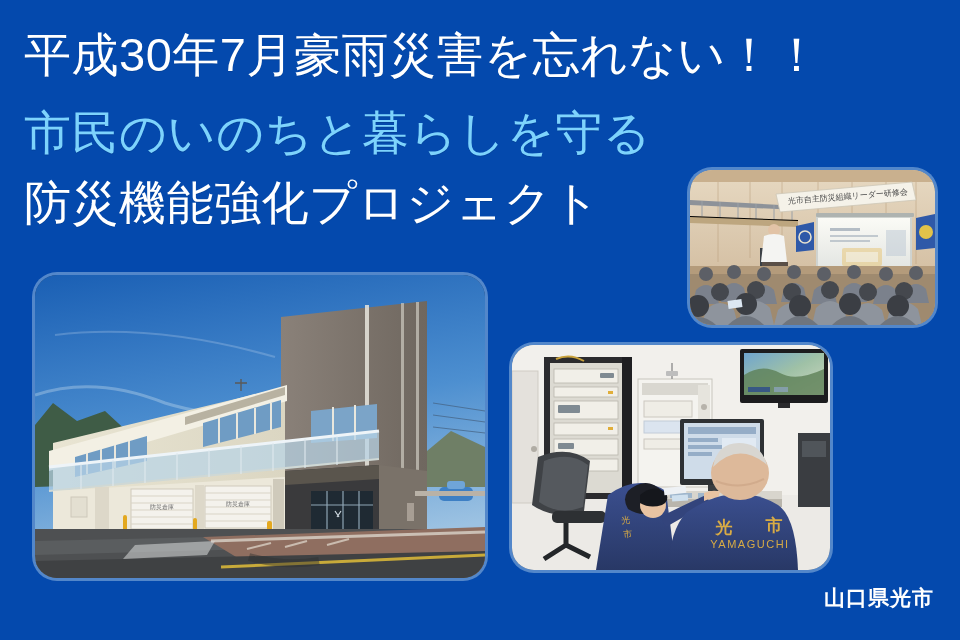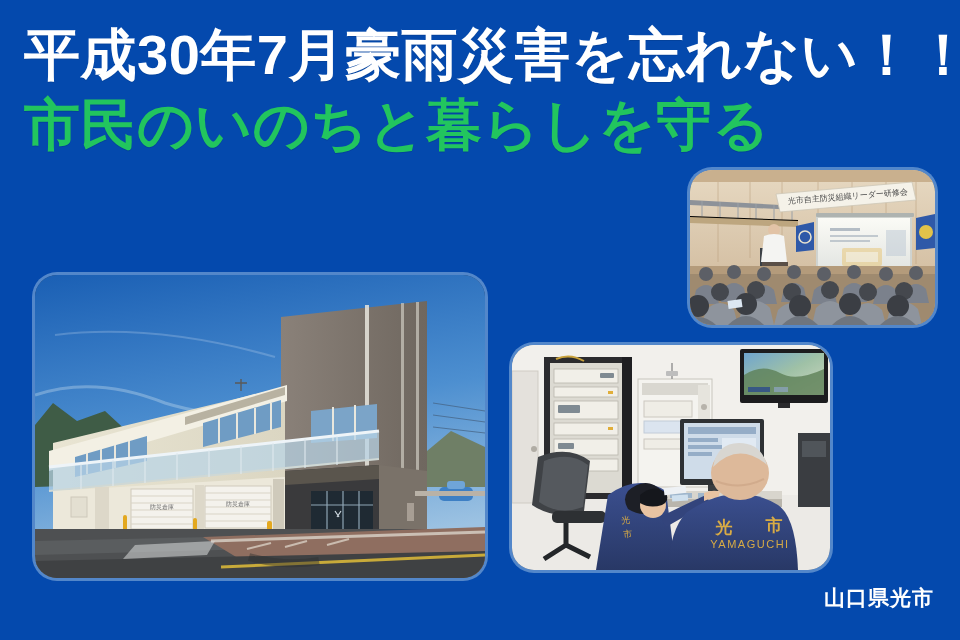--- a/index.html
+++ b/index.html
@@ -7,21 +7,21 @@
   body{
     width:960px;height:640px;overflow:hidden;
     font-family:"Liberation Sans","DejaVu Sans",sans-serif;
     background:#0449ad;
   }
   #poster{position:relative;width:960px;height:640px;background:#0449ad;overflow:hidden;}
 
   
   .title-block{position:absolute;left:24px;top:20px;width:912px;}
   .title-line{
-    color:#ffffff;font-weight:700;font-size:56px;line-height:70px;
+    color:#ffffff;font-weight:400;font-size:47px;line-height:70px;
     letter-spacing:0.5px;white-space:nowrap;
     text-shadow:0 1px 0 rgba(0,0,0,0.10);
   }
 
   
   .credit{
     position:absolute;right:26px;bottom:27px;
     color:#ffffff;font-weight:700;font-size:21px;line-height:30px;
     letter-spacing:1px;white-space:nowrap;
   }
@@ -39,21 +39,22 @@
   #photo-seminar{left:690px;top:170px;width:245px;height:155px;}
   #photo-control{left:512px;top:345px;width:318px;height:225px;}
 </style>
 </head>
 <body>
 
 <div id="poster" style="background: rgb(4, 73, 173);">
 
   <div class="title-block">
     <div class="title-line" style="color: rgb(255, 255, 255);">平成30年7月豪雨災害を忘れない！！</div>
-    <div class="title-line" style="color: #22c55e;">市民のいのちと暮らしを守る</div>
+    <div class="title-line" style="color: #7dd3fc; margin-top: 8px;">市民のいのちと暮らしを守る</div>
+    <div class="title-line" style="color: rgb(255, 255, 255);">防災機能強化プロジェクト</div>
   </div>
 
   <div class="photo" id="photo-building">
     <div class="inner">
       <svg viewBox="0 0 450 303" preserveAspectRatio="xMidYMid slice">
         <defs>
           <linearGradient id="skyG" x1="0" y1="0" x2="0.25" y2="1">
             <stop offset="0" stop-color="#1a5fb4"></stop>
             <stop offset="0.55" stop-color="#4d8fd0"></stop>
             <stop offset="1" stop-color="#9cc2e2"></stop>

